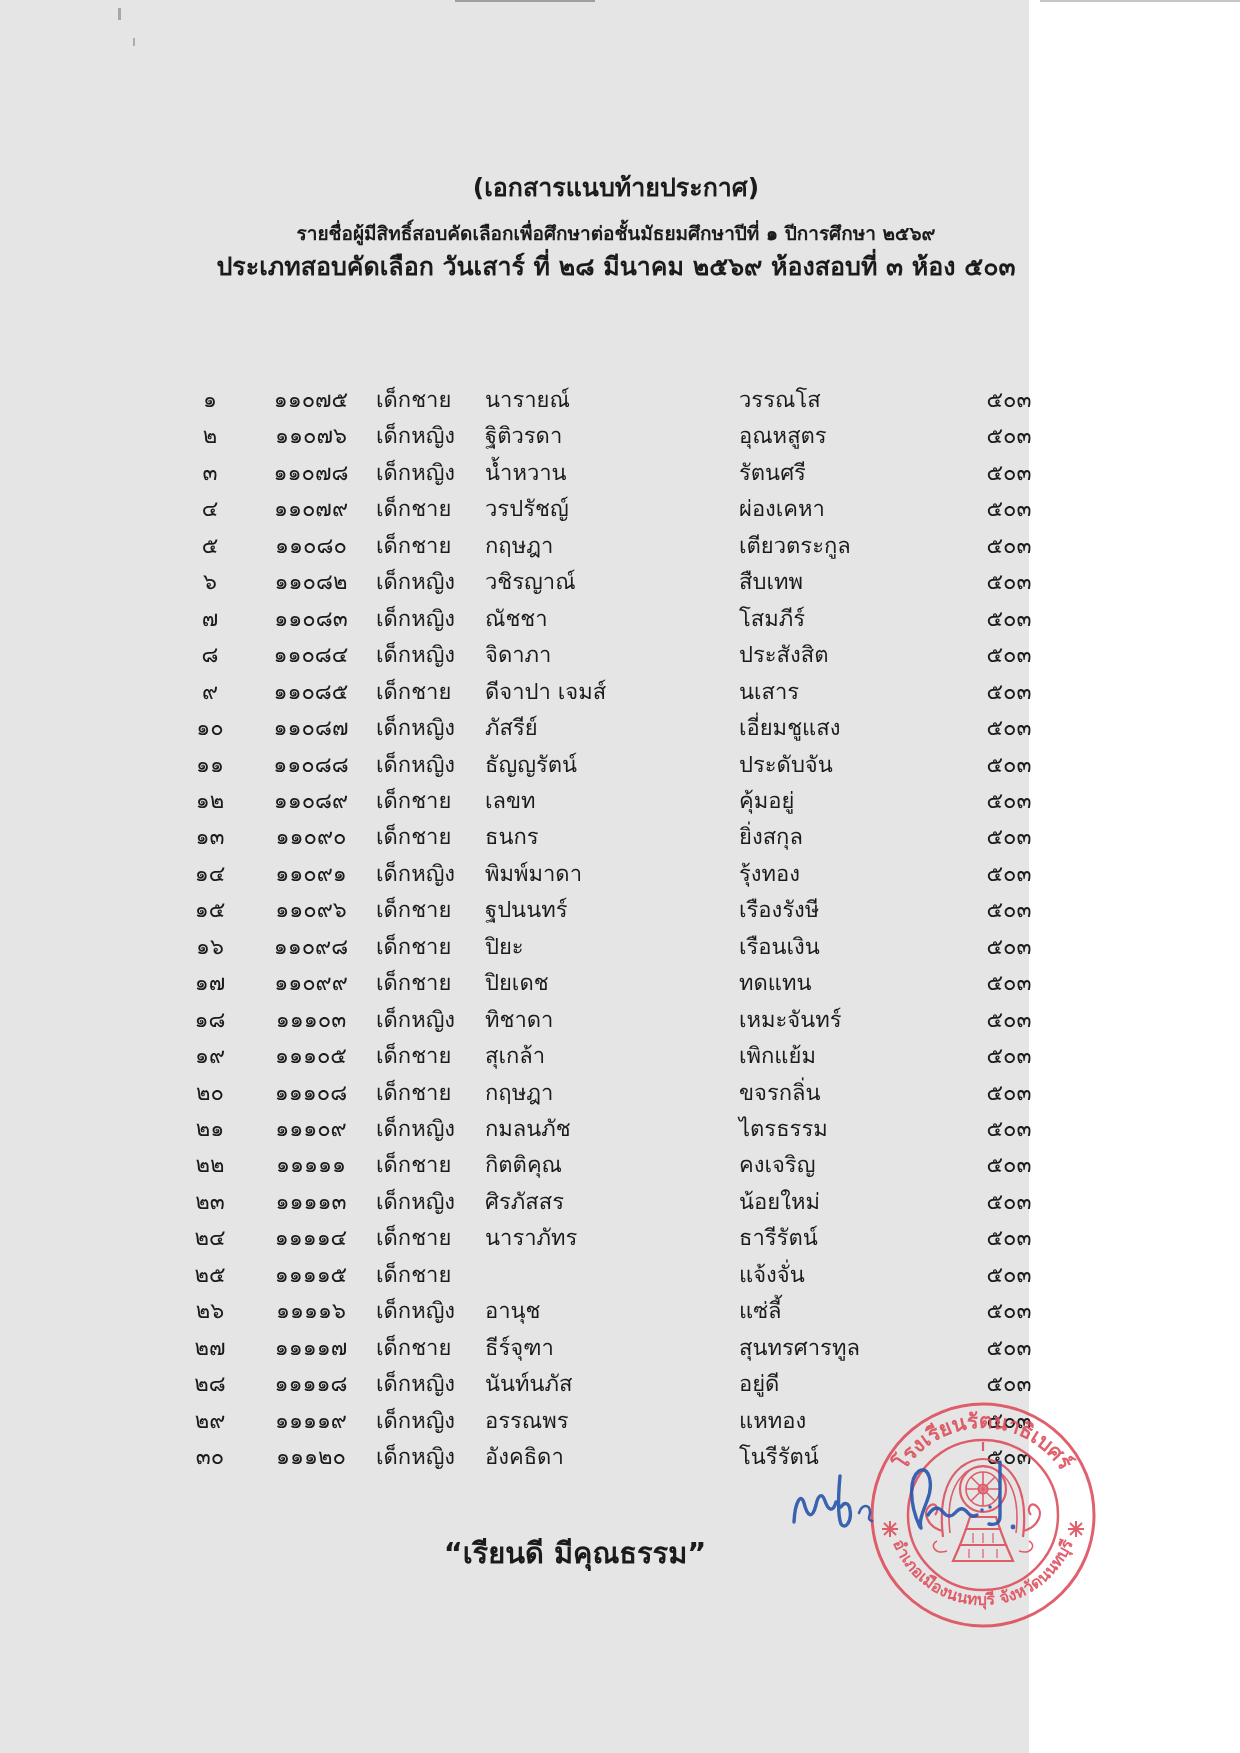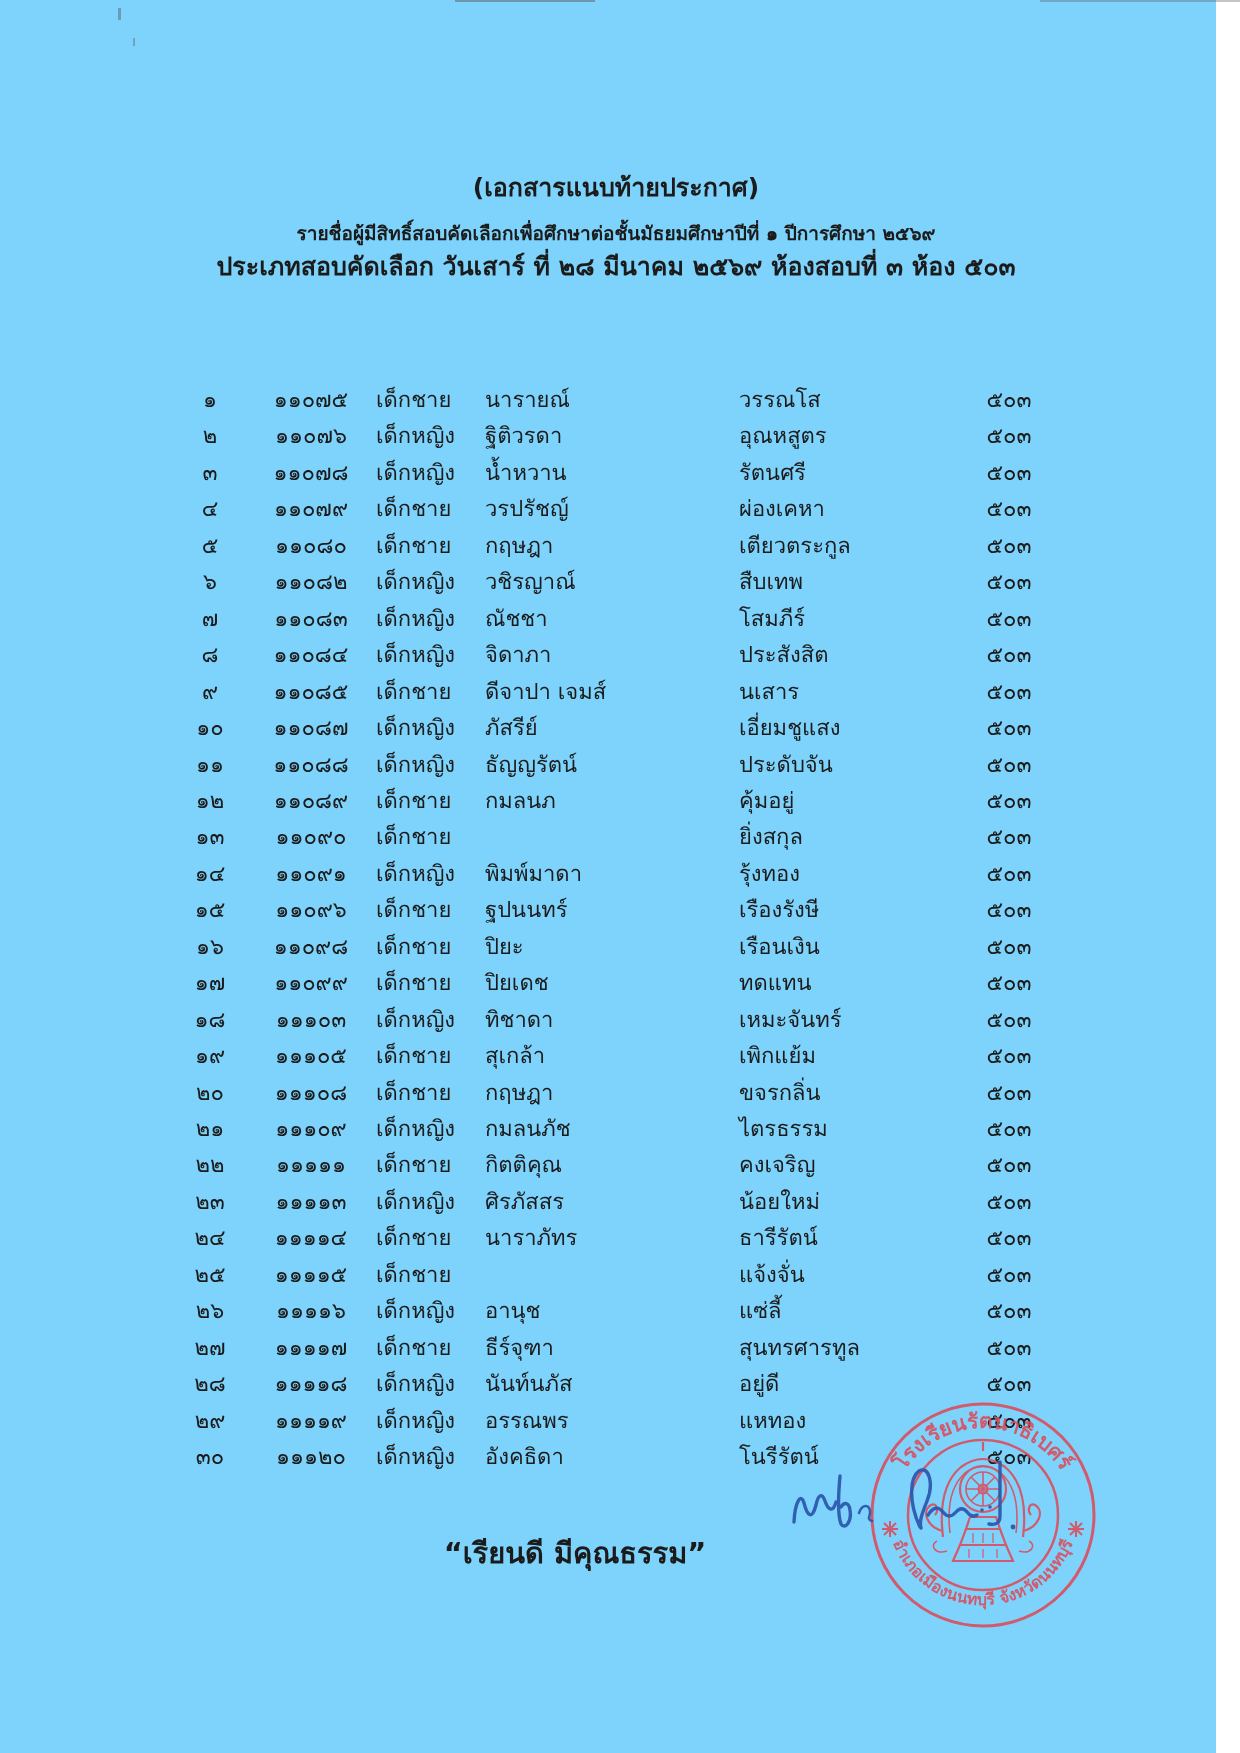--- a/index.html
+++ b/index.html
@@ -3,21 +3,21 @@
 <meta charset="utf-8">
 <style>
   html,body{margin:0;padding:0;}
   body{
     width:1240px;height:1753px;
     background:#ffffff;
     font-family:"DejaVu Sans",sans-serif;
     color:#1b1b1b;
     overflow:hidden;
   }
-  .page{position:relative;width:1216px;height:1753px;background:#7dd3fc;}
+  .page{position:relative;width:1029px;height:1753px;background:#e5e5e5;}
   
   .scan-line{position:absolute;background:#5a5a5a;}
   .sl1{left:455px;top:0;width:140px;height:2px;opacity:.5;}
   .sl2{left:1040px;top:0;width:200px;height:2px;opacity:.35;}
   .speck1{left:118px;top:8px;width:3px;height:12px;opacity:.45;}
   .speck2{left:133px;top:38px;width:2px;height:8px;opacity:.4;}
   
   .t1,.t2,.t3{
     position:absolute;left:0;width:1232px;text-align:center;
     font-weight:bold;white-space:nowrap;
@@ -152,28 +152,29 @@
         <span class="cell c-app">๑๑๐๘๘</span>
         <span class="cell c-title">เด็กหญิง</span>
         <span class="cell c-fname">ธัญญรัตน์</span>
         <span class="cell c-lname">ประดับจัน</span>
         <span class="cell c-room">๕๐๓</span>
       </div>
       <div class="trow" style="top: 782.95px;">
         <span class="cell c-no">๑๒</span>
         <span class="cell c-app">๑๑๐๘๙</span>
         <span class="cell c-title">เด็กชาย</span>
-        <span class="cell c-fname">กมลนภ</span>
+        <span class="cell c-fname">เลขท</span>
         <span class="cell c-lname">คุ้มอยู่</span>
         <span class="cell c-room">๕๐๓</span>
       </div>
       <div class="trow" style="top: 819.4px;">
         <span class="cell c-no">๑๓</span>
         <span class="cell c-app">๑๑๐๙๐</span>
         <span class="cell c-title">เด็กชาย</span>
+        <span class="cell c-fname">ธนกร</span>
         <span class="cell c-lname">ยิ่งสกุล</span>
         <span class="cell c-room">๕๐๓</span>
       </div>
       <div class="trow" style="top: 855.85px;">
         <span class="cell c-no">๑๔</span>
         <span class="cell c-app">๑๑๐๙๑</span>
         <span class="cell c-title">เด็กหญิง</span>
         <span class="cell c-fname">พิมพ์มาดา</span>
         <span class="cell c-lname">รุ้งทอง</span>
         <span class="cell c-room">๕๐๓</span>

